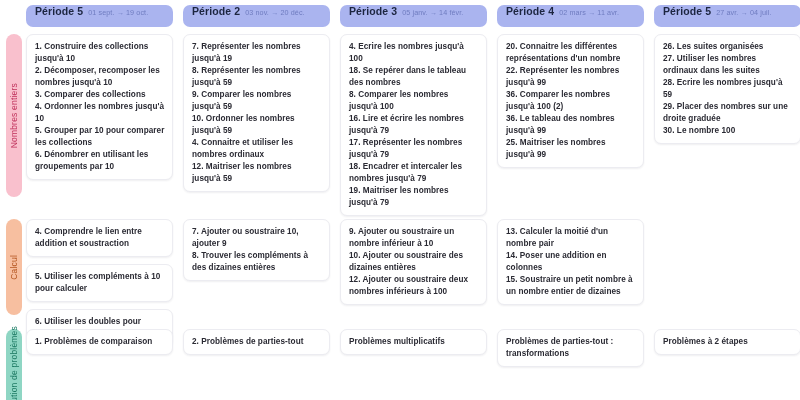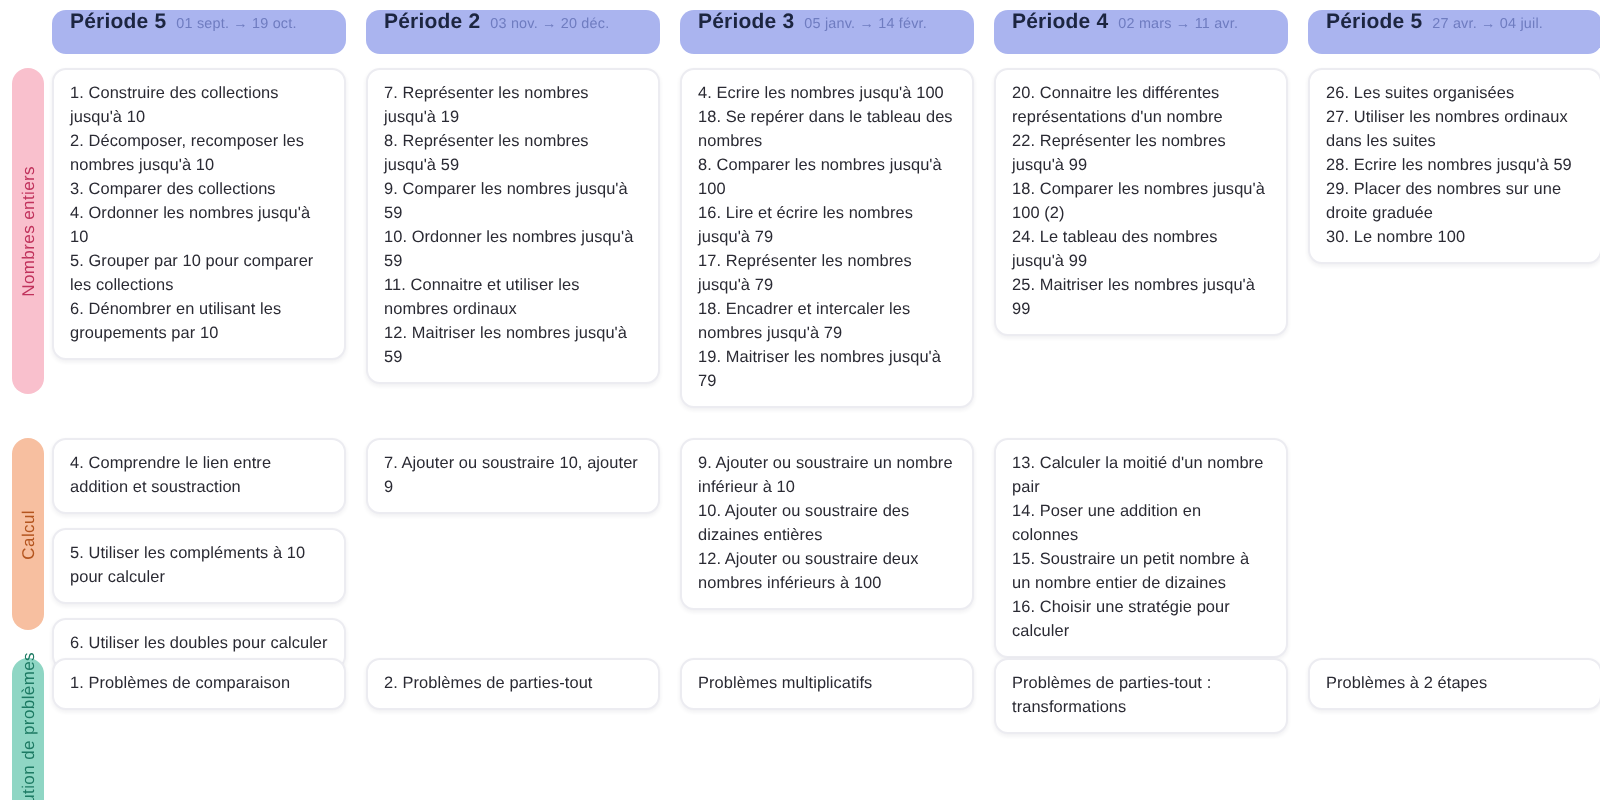--- a/index.html
+++ b/index.html
@@ -64,21 +64,21 @@
 
   
   .stack { display: flex; flex-direction: column; gap: 7px; }
   .card {
     background: #ffffff;
     border: 1px solid #ececf1;
     border-radius: 7px;
     box-shadow: 0 1px 2px rgba(30,30,60,.07);
     padding: 6px 7px 6px 8px;
   }
-  .card ul { list-style: none; }
+  .card ul { list-style: none; font-weight: bold; }
   .card li {
     font-size: 8.2px;
     line-height: 1.46;
     color: #2a2a33;
     letter-spacing: .05px;
   }
 </style>
 </head>
 <body>
 
@@ -135,21 +135,21 @@
               </ul>
             </div>
           </div>
           <div class="col stack">
             <div class="card">
               <ul>
                 <li>7. Représenter les nombres jusqu'à 19</li>
                 <li>8. Représenter les nombres jusqu'à 59</li>
                 <li>9. Comparer les nombres jusqu'à 59</li>
                 <li>10. Ordonner les nombres jusqu'à 59</li>
-                <li>11. Connaitre et utiliser les nombres ordinaux</li>
+                <li>4. Connaitre et utiliser les nombres ordinaux</li>
                 <li>12. Maitriser les nombres jusqu'à 59</li>
               </ul>
             </div>
           </div>
           <div class="col stack">
             <div class="card">
               <ul>
                 <li>4. Ecrire les nombres jusqu'à 100</li>
                 <li>18. Se repérer dans le tableau des nombres</li>
                 <li>8. Comparer les nombres jusqu'à 100</li>
@@ -158,22 +158,22 @@
                 <li>18. Encadrer et intercaler les nombres jusqu'à 79</li>
                 <li>19. Maitriser les nombres jusqu'à 79</li>
               </ul>
             </div>
           </div>
           <div class="col stack">
             <div class="card">
               <ul>
                 <li>20. Connaitre les différentes représentations d'un nombre</li>
                 <li>22. Représenter les nombres jusqu'à 99</li>
-                <li>18. Comparer les nombres jusqu'à 100 (2)</li>
-                <li>24. Le tableau des nombres jusqu'à 99</li>
+                <li>36. Comparer les nombres jusqu'à 100 (2)</li>
+                <li>36. Le tableau des nombres jusqu'à 99</li>
                 <li>25. Maitriser les nombres jusqu'à 99</li>
               </ul>
             </div>
           </div>
           <div class="col stack">
             <div class="card">
               <ul>
                 <li>26. Les suites organisées</li>
                 <li>27. Utiliser les nombres ordinaux dans les suites</li>
                 <li>28. Ecrire les nombres jusqu'à 59</li>
@@ -203,39 +203,39 @@
             <div class="card">
               <ul>
                 <li>6. Utiliser les doubles pour calculer</li>
               </ul>
             </div>
           </div>
           <div class="col stack">
             <div class="card">
               <ul>
                 <li>7. Ajouter ou soustraire 10, ajouter 9</li>
+                <li>8. Trouver les compléments à des dizaines entières</li>
               </ul>
             </div>
           </div>
           <div class="col stack">
             <div class="card">
               <ul>
                 <li>9. Ajouter ou soustraire un nombre inférieur à 10</li>
                 <li>10. Ajouter ou soustraire des dizaines entières</li>
                 <li>12. Ajouter ou soustraire deux nombres inférieurs à 100</li>
               </ul>
             </div>
           </div>
           <div class="col stack">
             <div class="card">
               <ul>
                 <li>13. Calculer la moitié d'un nombre pair</li>
                 <li>14. Poser une addition en colonnes</li>
                 <li>15. Soustraire un petit nombre à un nombre entier de dizaines</li>
-                <li>16. Choisir une stratégie pour calculer</li>
               </ul>
             </div>
           </div>
         </div>
       </div>
       <div class="band band-probs">
         <div class="vlabel vl-probs">
           <span>Résolution de problèmes</span>
         </div>
         <div class="grid-row">

